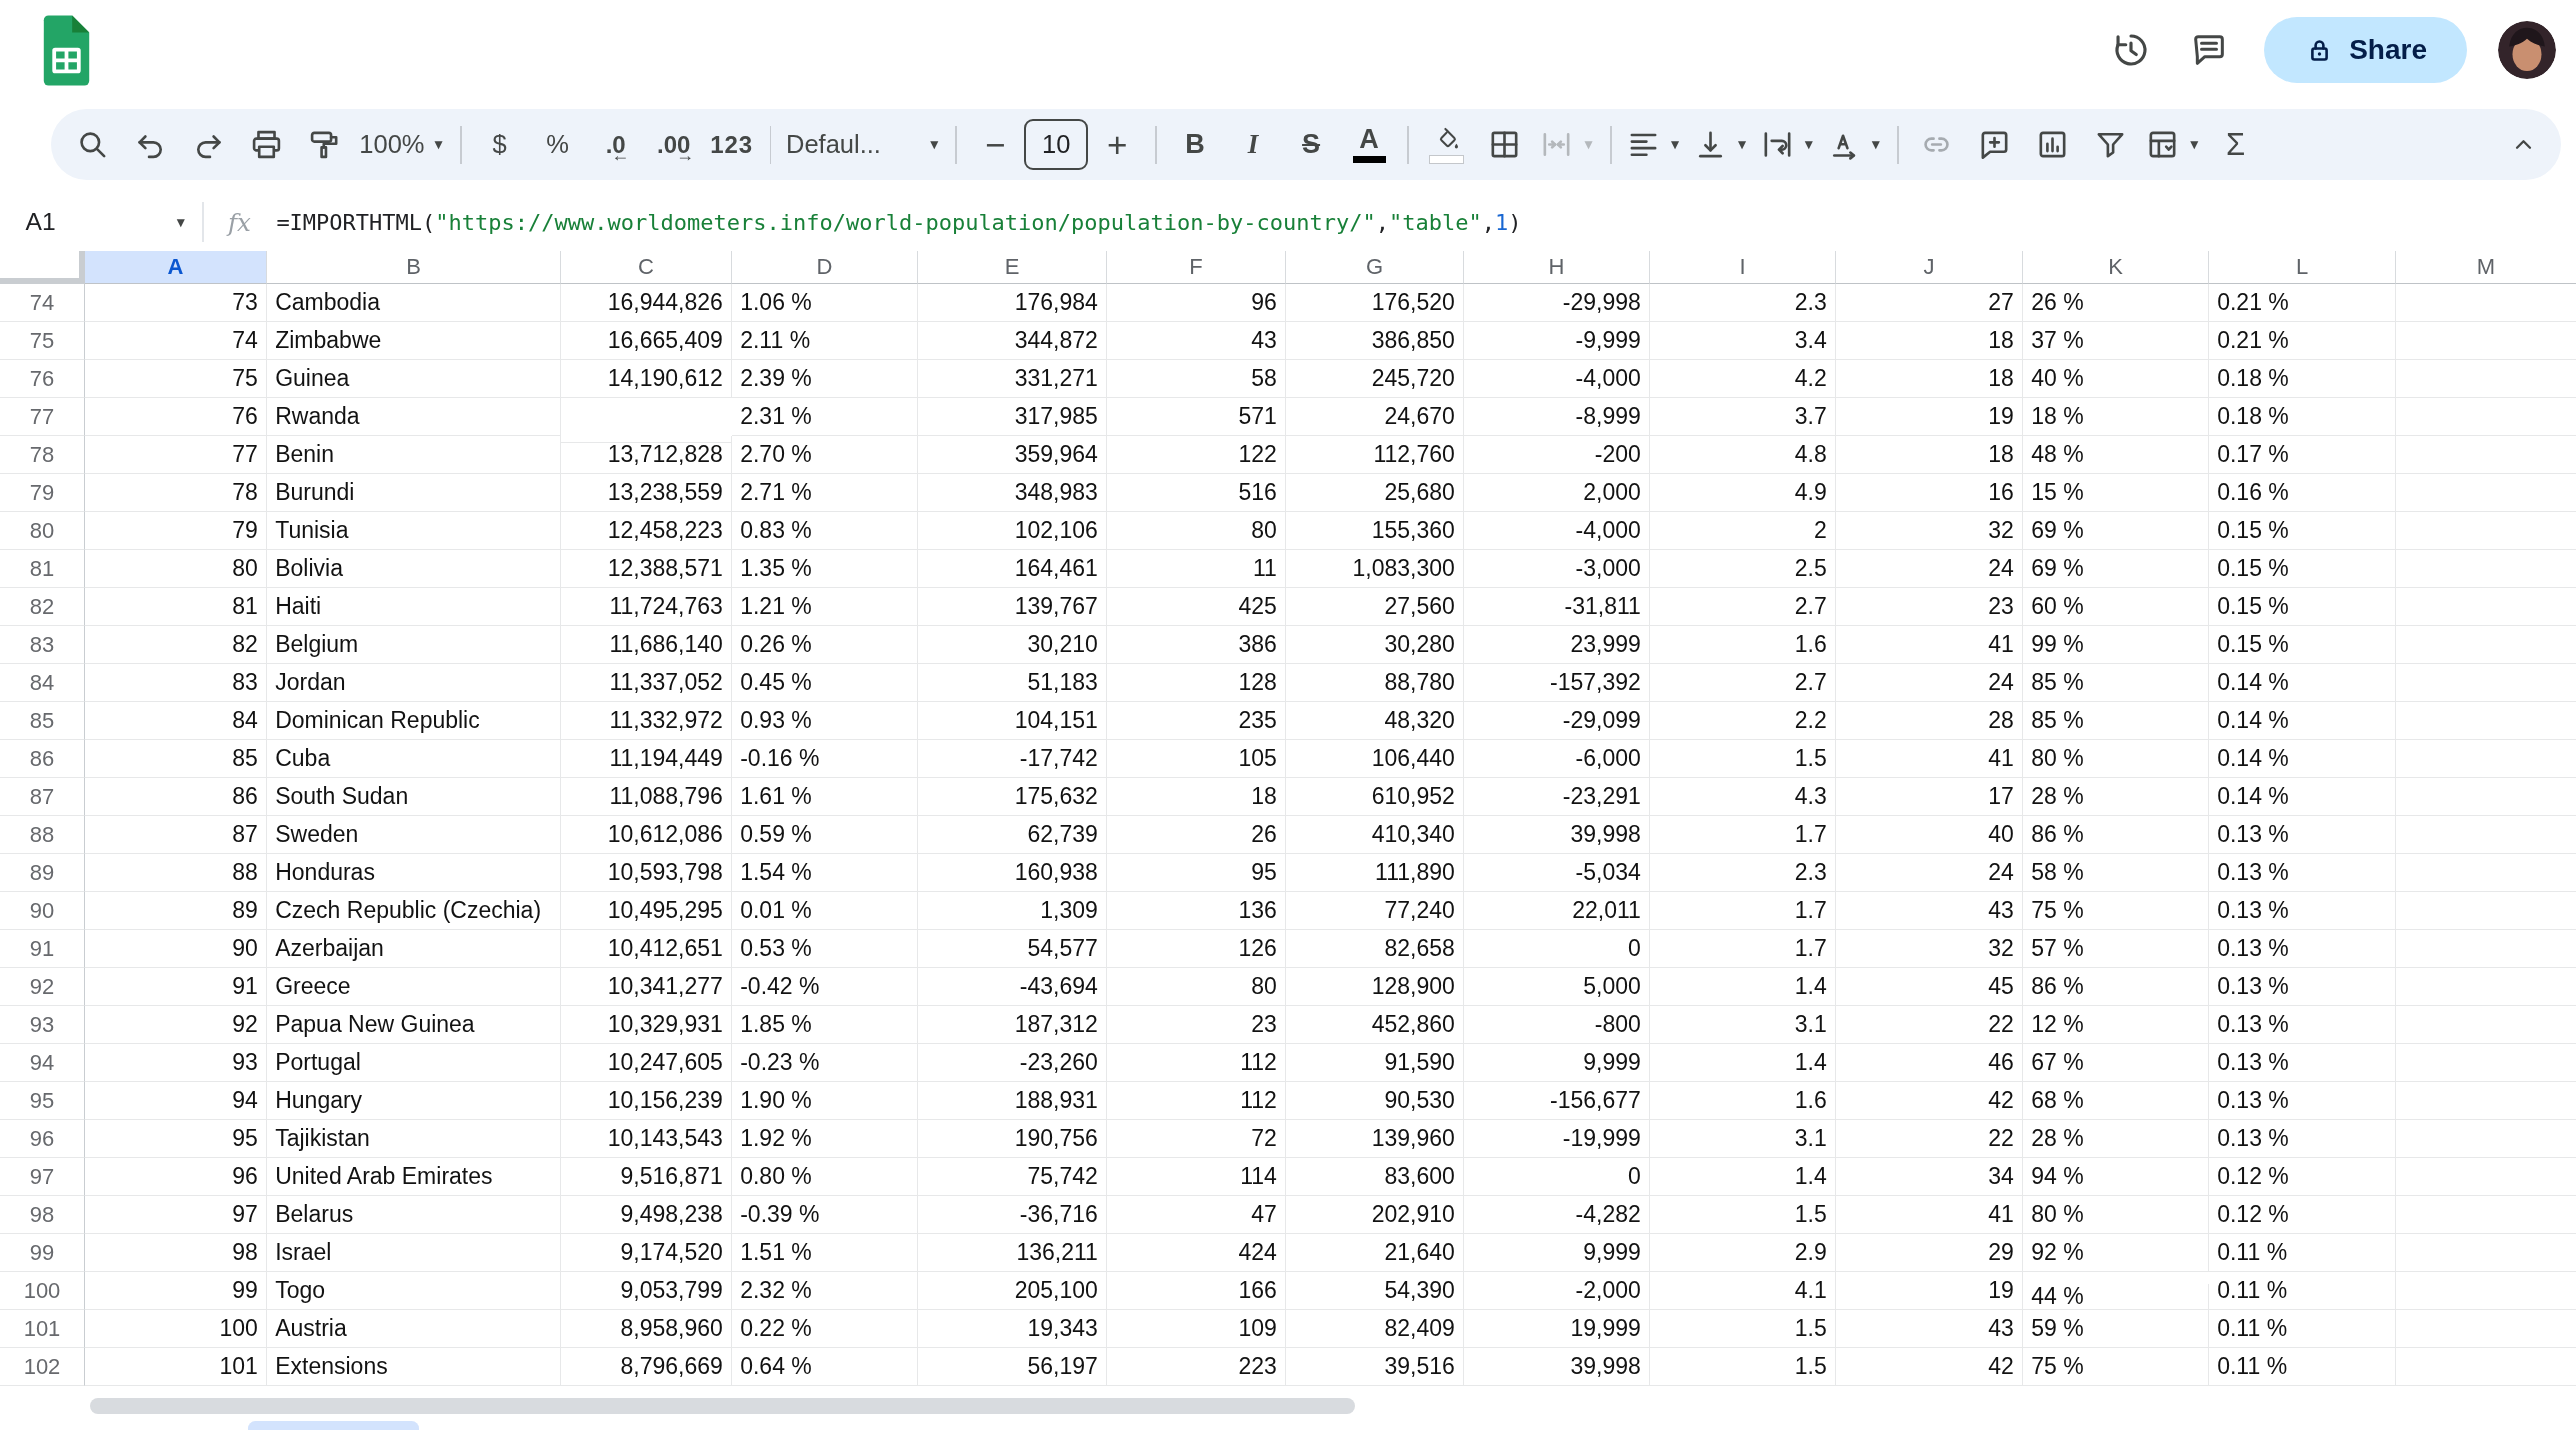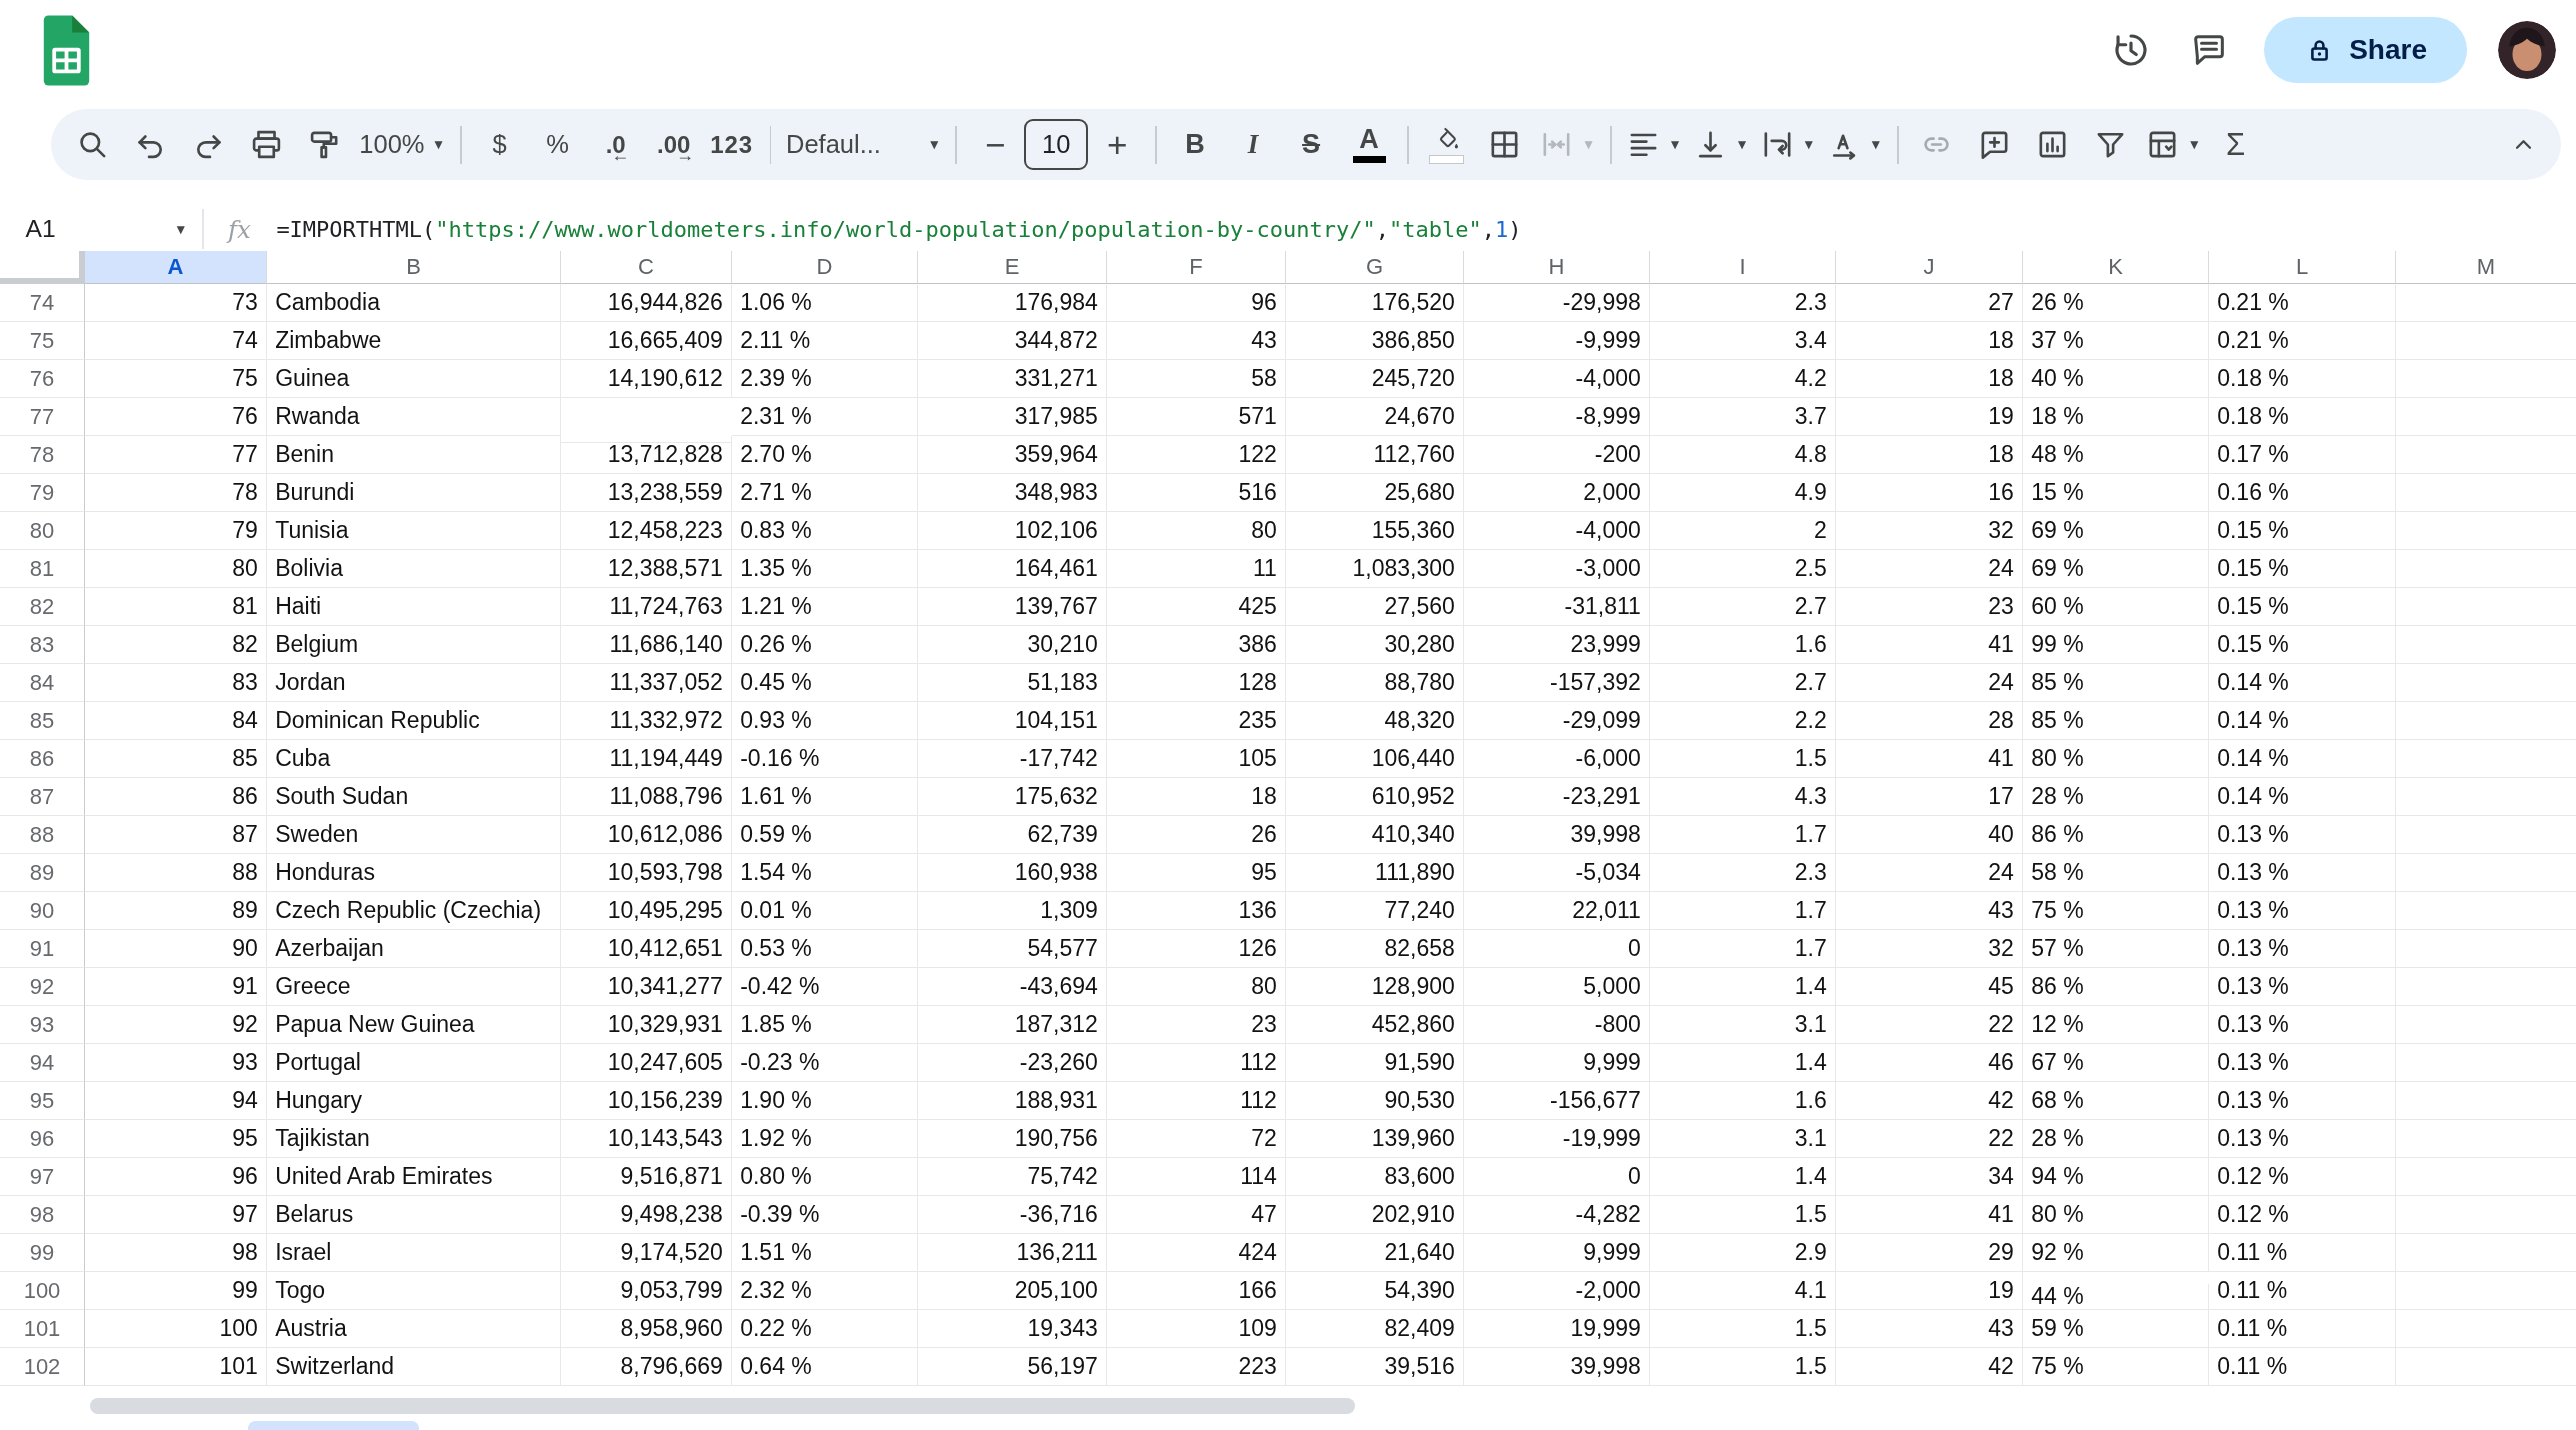--- a/index.html
+++ b/index.html
@@ -43,21 +43,21 @@
   .colorbtn .bar{width:33px;height:7.3px}
   .sizebox{width:60px;height:47px;border:2.3px solid #444746;border-radius:9px;display:flex;align-items:center;
            justify-content:center;font-size:25.5px;color:#202124;cursor:text}
   .pm{font-size:35px;font-weight:400;color:#444746}
   .dim{color:#b4b8bc!important}
   .dim svg{stroke:#b4b8bc}
   .semi svg{stroke:#a6abb0}
   .t-collapse{margin-left:auto}
 
   
-  .formula-bar{position:absolute;left:0;right:0;top:196px;height:66px;display:flex;align-items:center;
+  .formula-bar{position:absolute;left:0;right:0;top:189px;height:66px;display:flex;align-items:center;
                border-bottom:1.8px solid #e3e6ea;background:#fff}
   .name-box{width:162px;padding-left:25.5px;display:flex;align-items:center;justify-content:space-between;
             font-size:24.6px;color:#202124;cursor:pointer}
   .fb-sep{width:1.8px;height:40px;background:#e3e6ea;margin-left:14.6px}
   .fx{font-family:"DejaVu Serif",serif;font-style:italic;font-size:24.6px;color:#9aa0a6;margin:0 25.5px 0 24px}
   .formula{font-family:"DejaVu Sans Mono",monospace;font-size:22px;color:#202124;white-space:pre;cursor:text}
   .tok-k{color:#202124}.tok-g{color:#188038}.tok-b{color:#1967d2}
 
   
   .grid{position:absolute;left:0;top:251px;width:2576px;height:1150px;overflow:hidden;background:#fff}
@@ -772,21 +772,21 @@
       <div class="g-cell al-r" style="width: 186px;">19,999</div>
       <div class="g-cell al-r" style="width: 186px;">1.5</div>
       <div class="g-cell al-r" style="width: 187px;">43</div>
       <div class="g-cell al-l" style="width: 186px;">59 %</div>
       <div class="g-cell al-l" style="width: 187px;">0.11 %</div>
       <div class="g-cell al-l" style="width: 181px;"></div>
     </div>
     <div class="g-row">
       <div class="g-rh">102</div>
       <div class="g-cell al-r" style="width: 182px;">101</div>
-      <div class="g-cell al-l" style="width: 294px;">Switzerland</div>
+      <div class="g-cell al-l" style="width: 294px;">Extensions</div>
       <div class="g-cell al-r" style="width: 171px;">8,796,669</div>
       <div class="g-cell al-l" style="width: 186px;">0.64 %</div>
       <div class="g-cell al-r" style="width: 189px;">56,197</div>
       <div class="g-cell al-r" style="width: 179px;">223</div>
       <div class="g-cell al-r" style="width: 178px;">39,516</div>
       <div class="g-cell al-r" style="width: 186px;">39,998</div>
       <div class="g-cell al-r" style="width: 186px;">1.5</div>
       <div class="g-cell al-r" style="width: 187px;">42</div>
       <div class="g-cell al-l" style="width: 186px;">75 %</div>
       <div class="g-cell al-l" style="width: 187px;">0.11 %</div>

